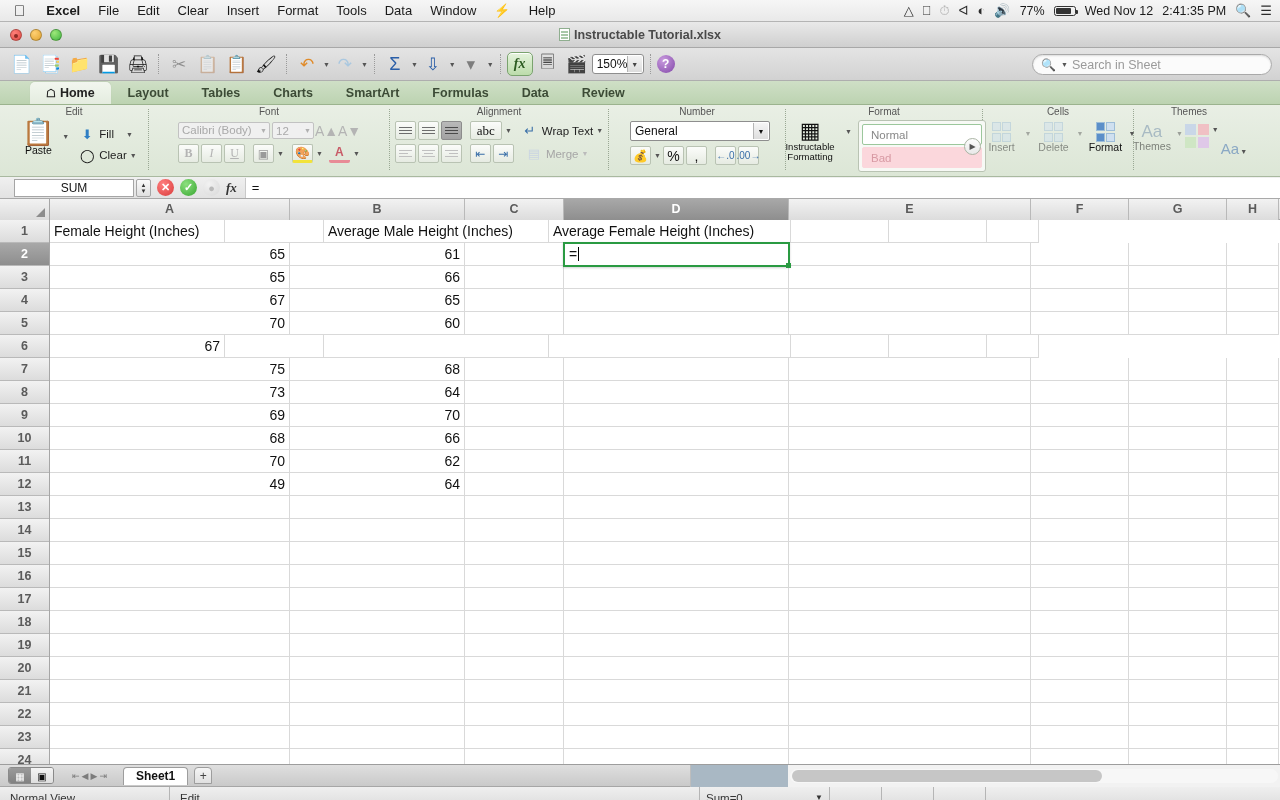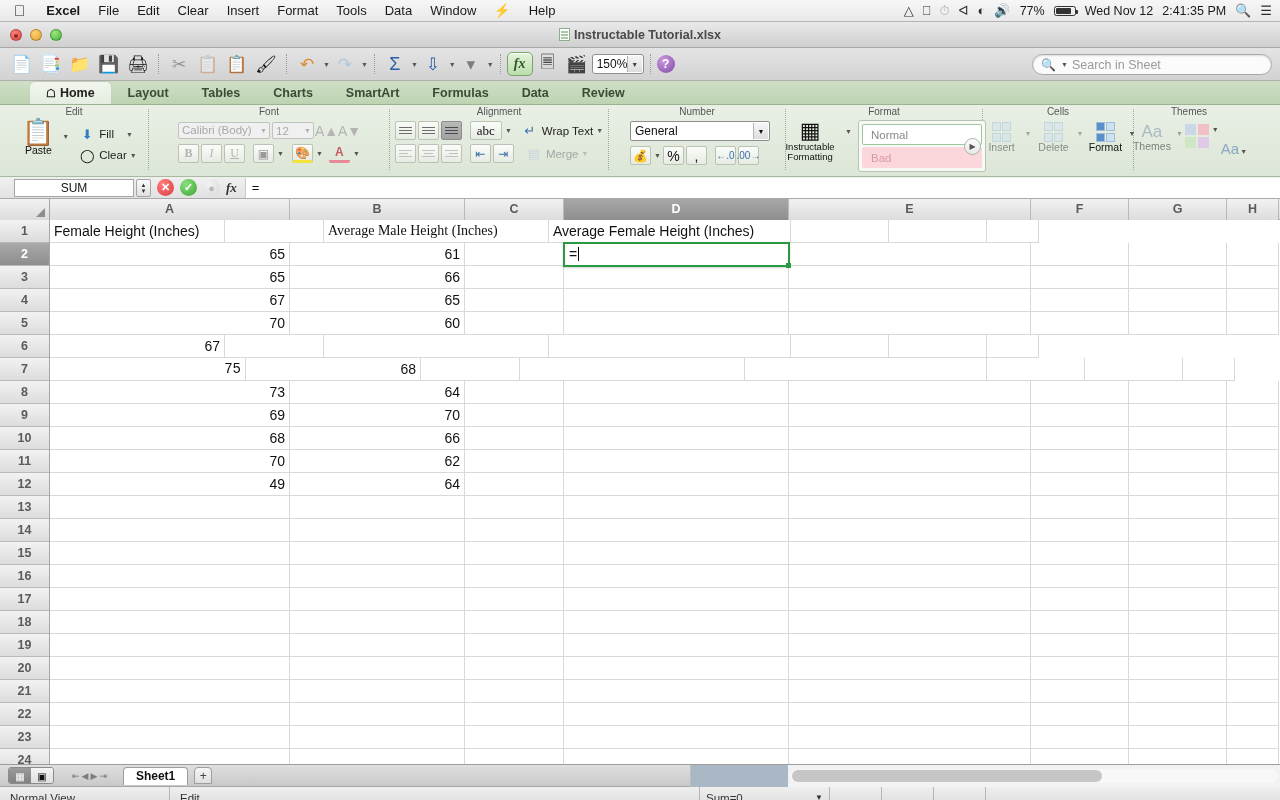--- a/index.html
+++ b/index.html
@@ -591,21 +591,21 @@
           <div class="rh">24</div>
         </div>
       <div id="cells">
         <div id="editcell" style="left: 513px; top: 22px; width: 227px; height: 25px;">
           <span>=</span><span class="caretbar"></span>
           <span class="handle"></span>
         </div>
       <div class="grow">
             <div class="gcell" style="width: 175px;">Female Height (Inches)</div>
             <div class="gcell" style="width: 99px;"></div>
-            <div class="gcell" style="width: 225px; font-family: Liberation Serif, serif;">Average Male Height (Inches)</div>
+            <div class="gcell" style="width: 225px;">Average Male Height (Inches)</div>
             <div class="gcell" style="width: 242px;">Average Female Height (Inches)</div>
             <div class="gcell" style="width: 98px;"></div>
             <div class="gcell" style="width: 98px;"></div>
             <div class="gcell" style="width: 52px;"></div>
           </div>
           <div class="grow">
             <div class="gcell num" style="width: 240px;">65</div>
             <div class="gcell num" style="width: 175px;">61</div>
             <div class="gcell" style="width: 99px;"></div>
             <div class="gcell" style="width: 225px;"></div>
@@ -647,21 +647,21 @@
           <div class="grow">
             <div class="gcell num" style="width: 175px;">67</div>
             <div class="gcell" style="width: 99px;"></div>
             <div class="gcell" style="width: 225px;"></div>
             <div class="gcell" style="width: 242px;"></div>
             <div class="gcell" style="width: 98px;"></div>
             <div class="gcell" style="width: 98px;"></div>
             <div class="gcell" style="width: 52px;"></div>
           </div>
           <div class="grow">
-            <div class="gcell num" style="width: 196px; font-family: Liberation Mono, monospace;">75</div>
+            <div class="gcell num" style="width: 240px;">75</div>
             <div class="gcell num" style="width: 175px;">68</div>
             <div class="gcell" style="width: 99px;"></div>
             <div class="gcell" style="width: 225px;"></div>
             <div class="gcell" style="width: 242px;"></div>
             <div class="gcell" style="width: 98px;"></div>
             <div class="gcell" style="width: 98px;"></div>
             <div class="gcell" style="width: 52px;"></div>
           </div>
           <div class="grow">
             <div class="gcell num" style="width: 240px;">73</div>

